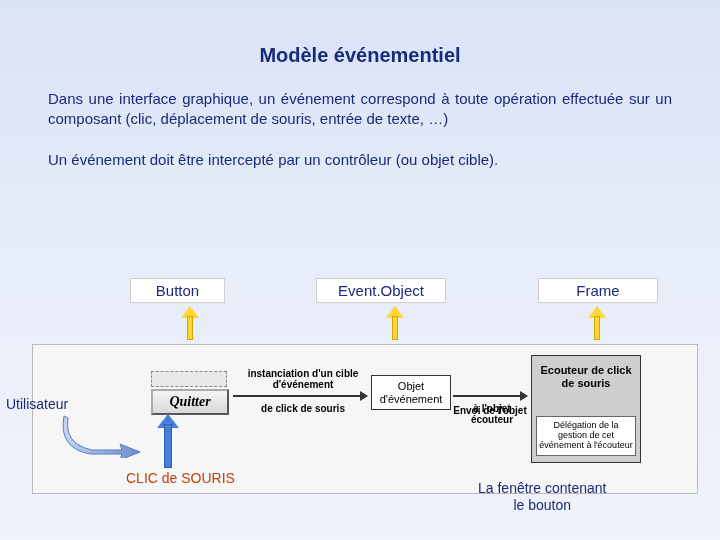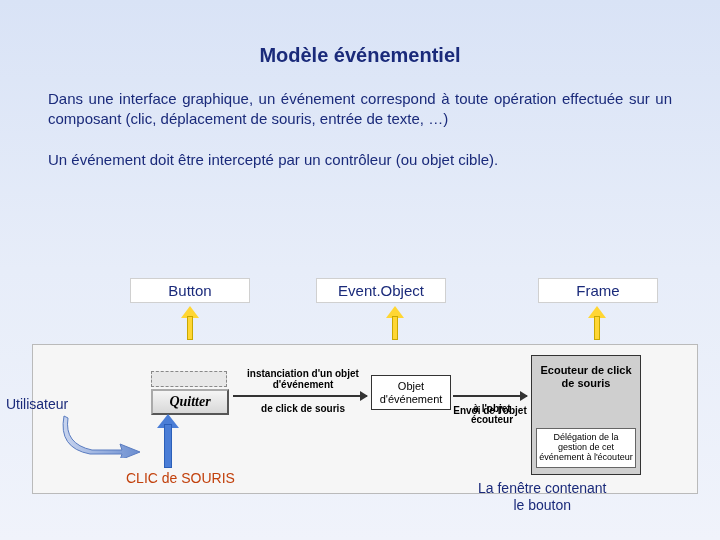--- a/index.html
+++ b/index.html
@@ -39,21 +39,21 @@
   }
   .label-box {
     position: absolute;
     background: #fff;
     border: 1px solid #d0d0d0;
     font-size: 15px;
     color: #1a2a7a;
     text-align: center;
     padding: 3px 0;
   }
-  .lb-button { left: 130px; width: 120px; }
+  .lb-button { left: 130px; width: 95px; }
   .lb-event  { left: 316px; width: 130px; }
   .lb-frame  { left: 538px; width: 120px; }
 
   .yellow-arrow {
     position: absolute;
     width: 14px;
     height: 34px;
   }
   .yellow-arrow .shaft {
     position: absolute;
@@ -117,21 +117,21 @@
     font-family: Arial, sans-serif;
     font-size: 11px;
     color: #000;
     text-align: center;
     padding: 4px 4px;
     line-height: 1.15;
   }
   .db-mid { left: 338px; top: 30px; width: 80px; }
   .db-right {
     left: 498px; top: 10px;
-    width: 110px; height: 120px;
+    width: 110px; height: 108px;
     background: #cfcfcf;
     font-weight: bold;
     padding-top: 8px;
   }
   .db-right .sub {
     position: absolute;
     left: 4px; right: 4px; bottom: 6px;
     background: #fff;
     border: 1px solid #666;
     font-size: 9px;
@@ -252,21 +252,21 @@
     <div class="head"></div>
     <div class="shaft"></div>
   </div>
 
 <div class="diagram-area">
   <div class="quit-btn-group">
     <div class="quit-outer"></div>
     <div class="quit-btn">Quitter</div>
   </div>
 
-  <div class="edge-label el1">instanciation d'un objet d'événement</div>
+  <div class="edge-label el1">instanciation d'un cible d'événement</div>
   <div class="h-arrow ha1"></div>
   <div class="edge-label el2">de click de souris</div>
 
   <div class="dbox db-mid">Objet d'événement</div>
 
   <div class="edge-label el3">Envoi de l'objet</div>
   <div class="h-arrow ha2"></div>
   <div class="edge-label el4">à l'objet écouteur</div>
 
   <div class="dbox db-right">

